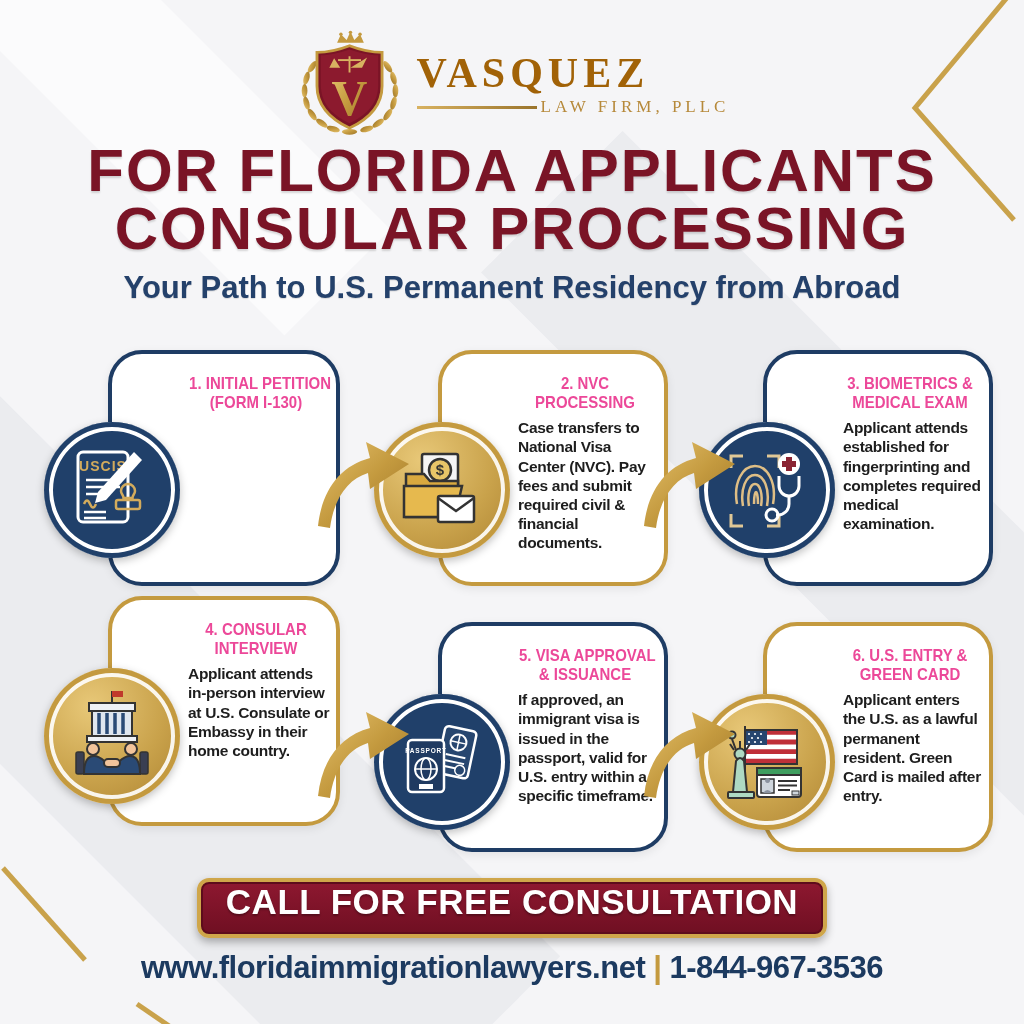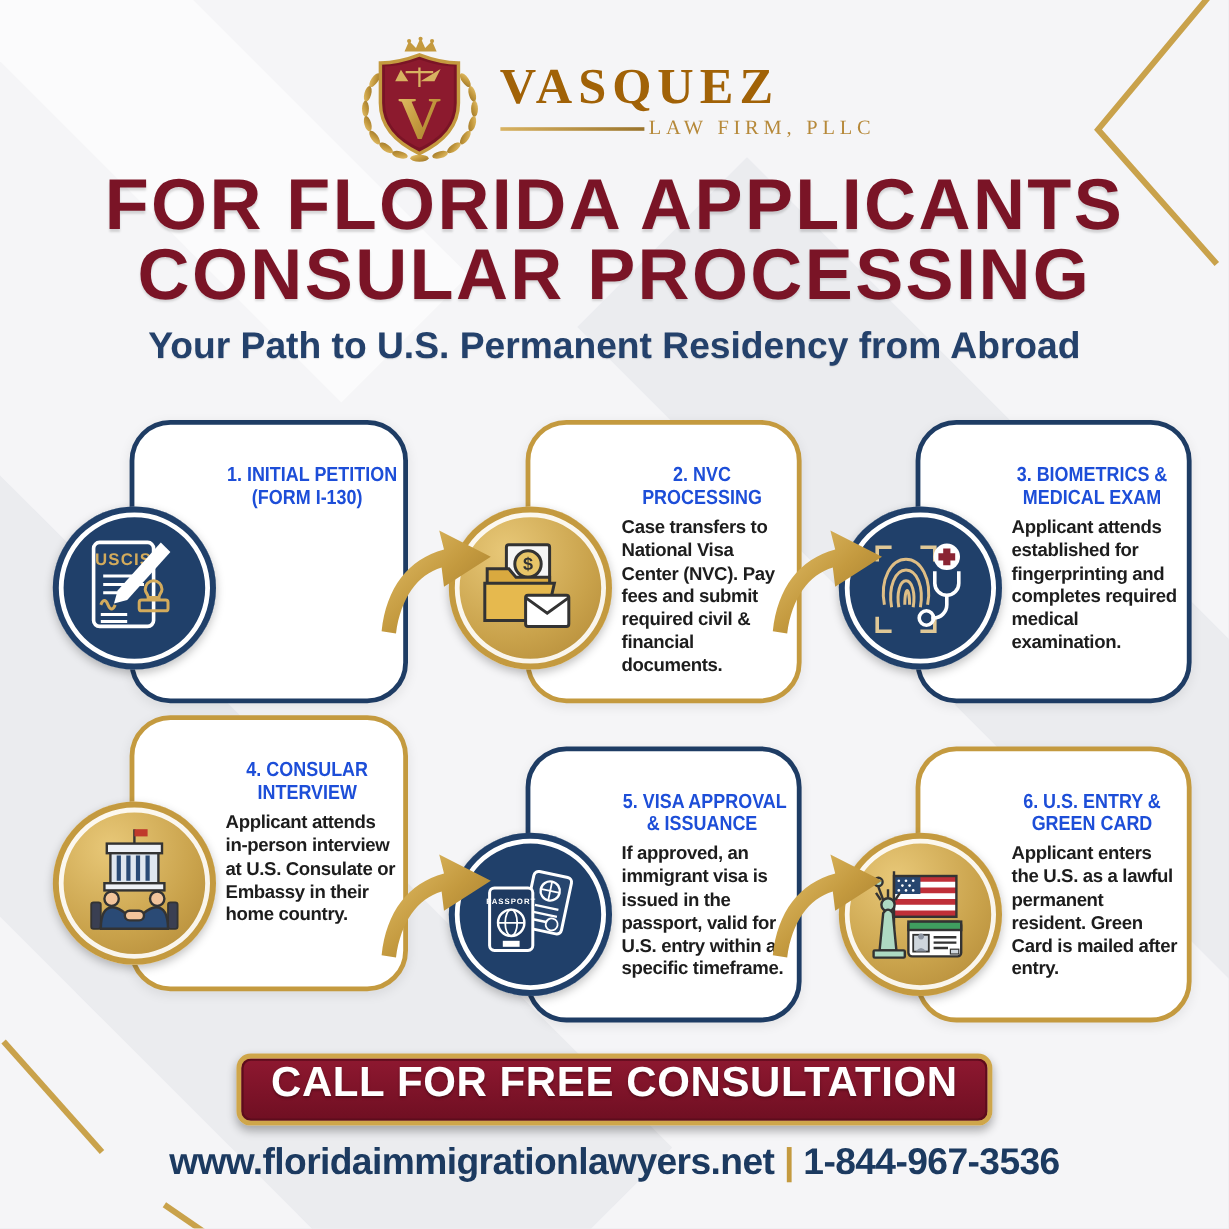--- a/index.html
+++ b/index.html
@@ -25,21 +25,21 @@
   .title{position:absolute;top:142px;left:0;width:100%;text-align:center;z-index:2;
     color:#7a1426;font-weight:bold;font-size:60px;line-height:0.97;letter-spacing:2px;
     text-shadow:0 2px 2px rgba(0,0,0,0.15);}
   .subtitle{position:absolute;top:270px;left:0;width:100%;text-align:center;z-index:2;
     color:#24416b;font-weight:bold;font-size:31px;letter-spacing:0px;text-shadow:0 1px 1px rgba(0,0,0,0.12);}
   
   .card{position:absolute;background:#ffffff;border-radius:34px;z-index:1;
     box-shadow:0 3px 10px rgba(0,0,0,0.08);}
   .card.navy{border:4px solid #1e3c64;}
   .card.gold{border:4px solid #c49a3f;}
-  .card-title{margin:32px 4px 6px 68px;text-align:center;color:#1d4ed8;font-weight:bold;font-size:17px;line-height:1.12;}
+  .card-title{margin:20px 4px 6px 68px;text-align:center;color:#ec4899;font-weight:bold;font-size:17px;line-height:1.12;}
   .card-title div{white-space:nowrap;transform:scaleX(0.88);transform-origin:center;}
   .card-body{margin:4px 6px 8px 76px;color:#1d1d1d;font-weight:bold;font-size:15.5px;line-height:1.24;letter-spacing:-0.3px;}
   .icon-circle{position:absolute;left:-68px;top:68px;width:136px;height:136px;border-radius:50%;z-index:3;}
   .icon-circle.navy{background:#20406a;box-shadow:inset 0 0 0 5px #20406a,inset 0 0 0 9px #ffffff,0 3px 8px rgba(0,0,0,0.25);}
   .icon-circle.gold{background:radial-gradient(circle at 35% 28%,#e8c878,#c9a24b 55%,#ab8130);box-shadow:inset 0 0 0 5px #c49a3f,inset 0 0 0 9px rgba(255,255,255,0.9),0 3px 8px rgba(0,0,0,0.25);}
   .icon-circle svg{position:absolute;left:18px;top:18px;}
   .arrow{position:absolute;width:100px;height:104px;z-index:4;}
   
   .cta{position:absolute;left:197px;top:878px;width:630px;height:60px;z-index:2;
     background:linear-gradient(180deg,#8e1830,#6f0f22);

